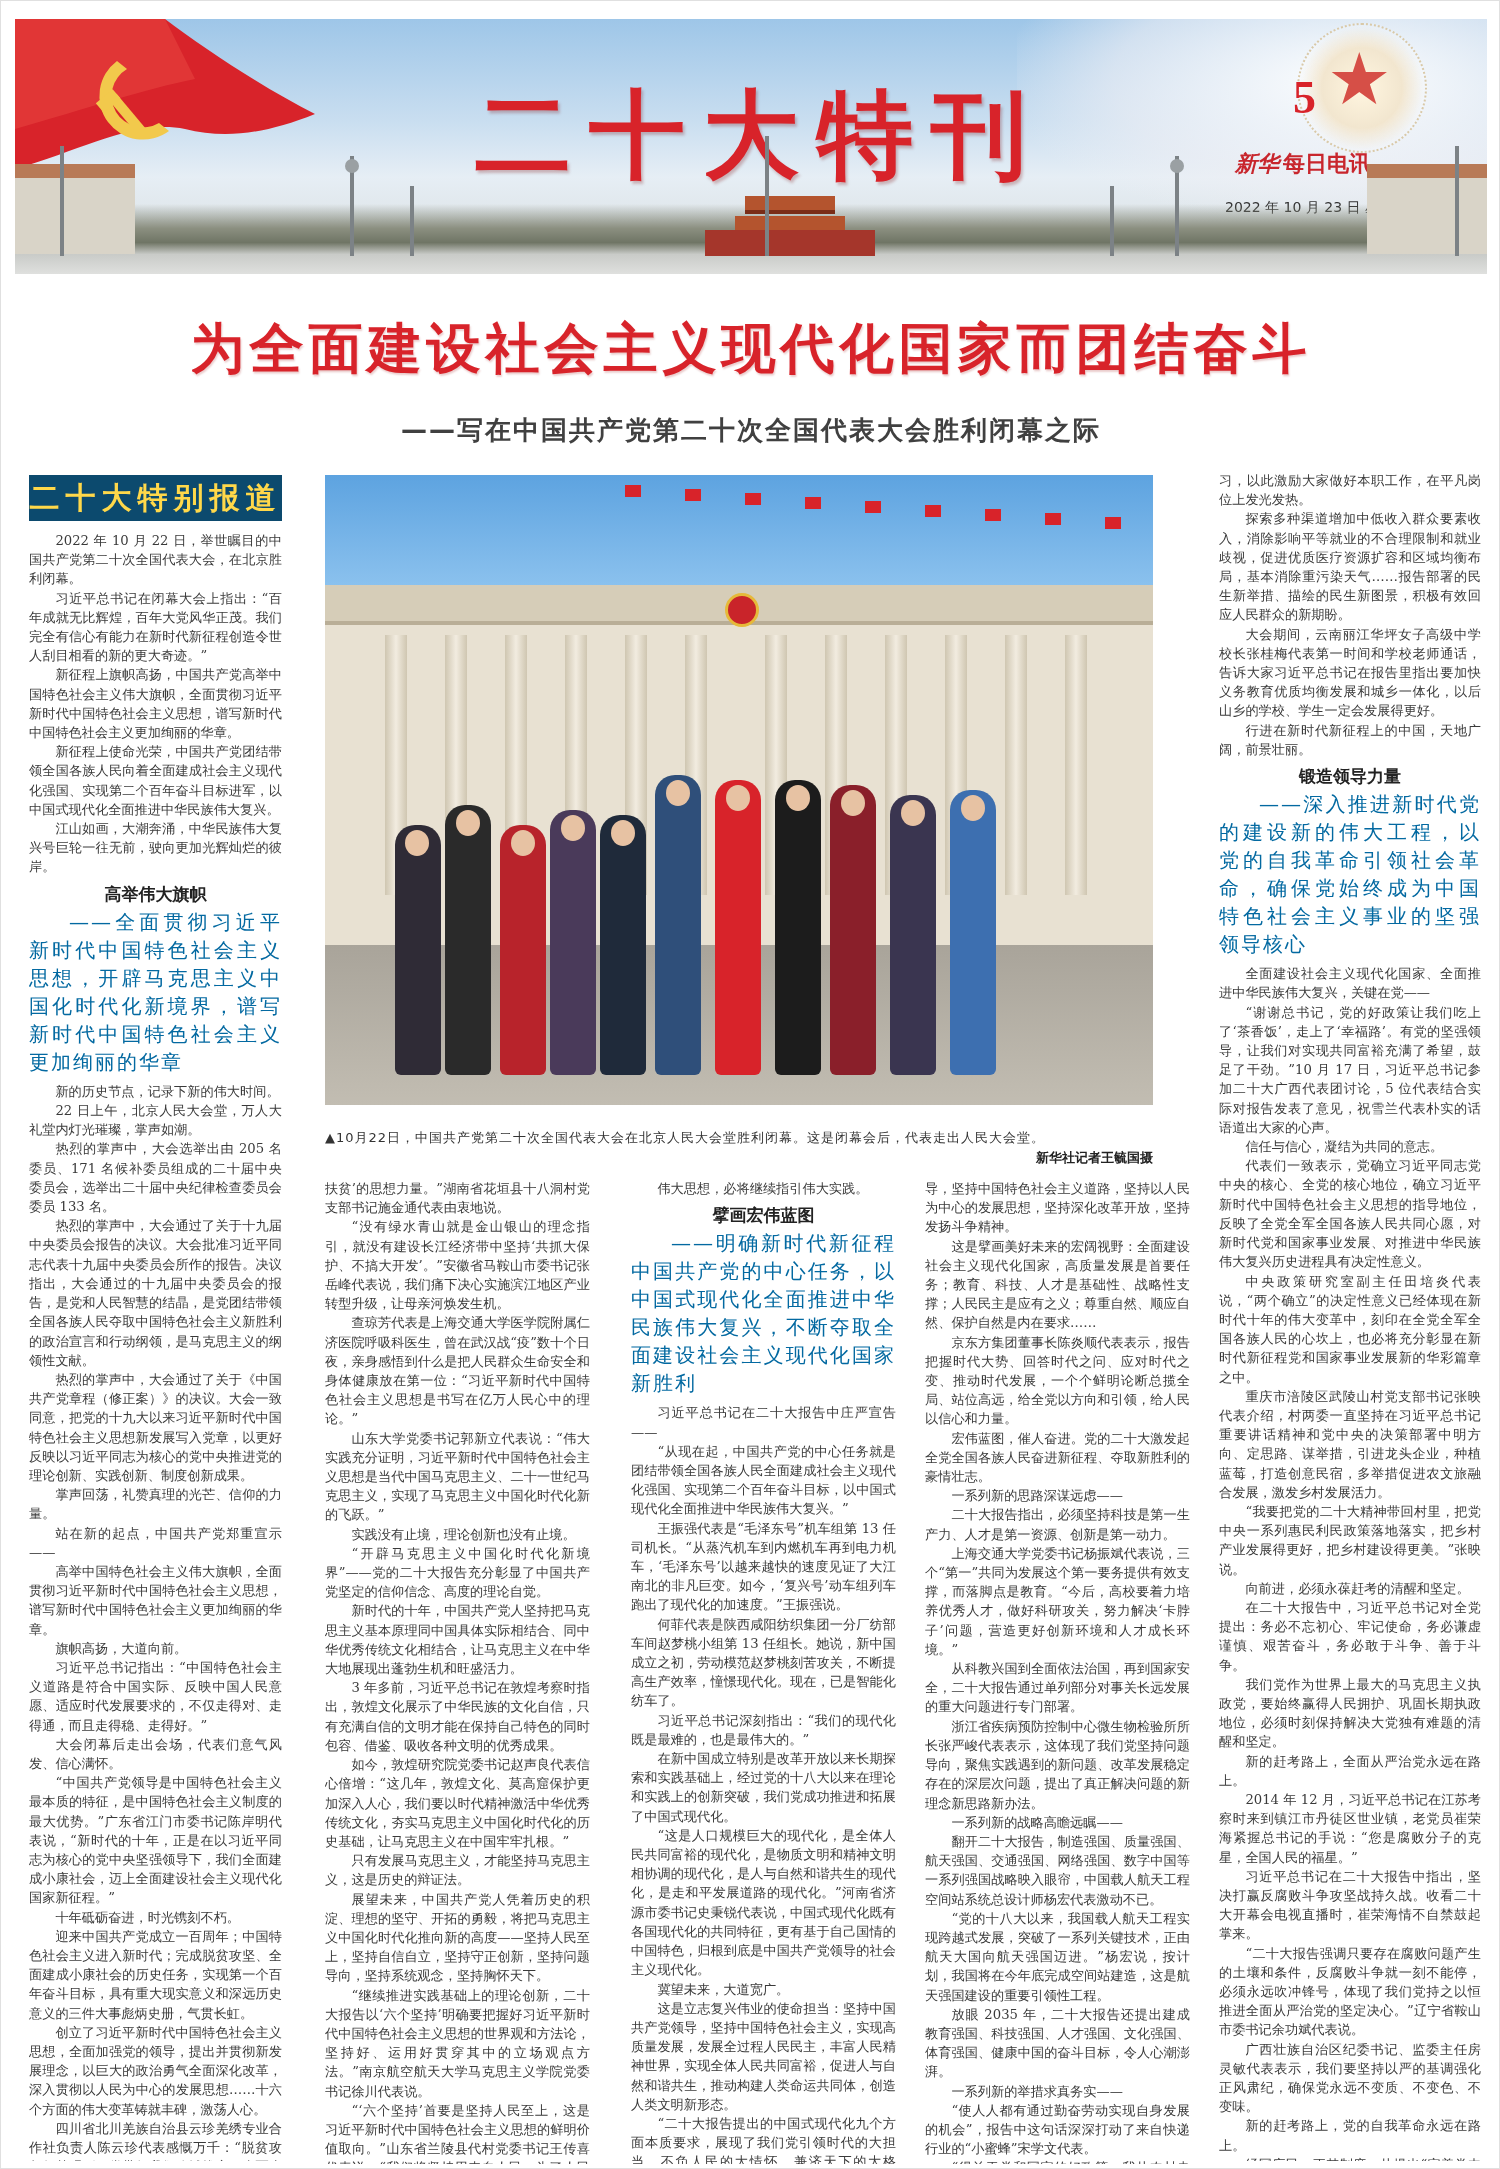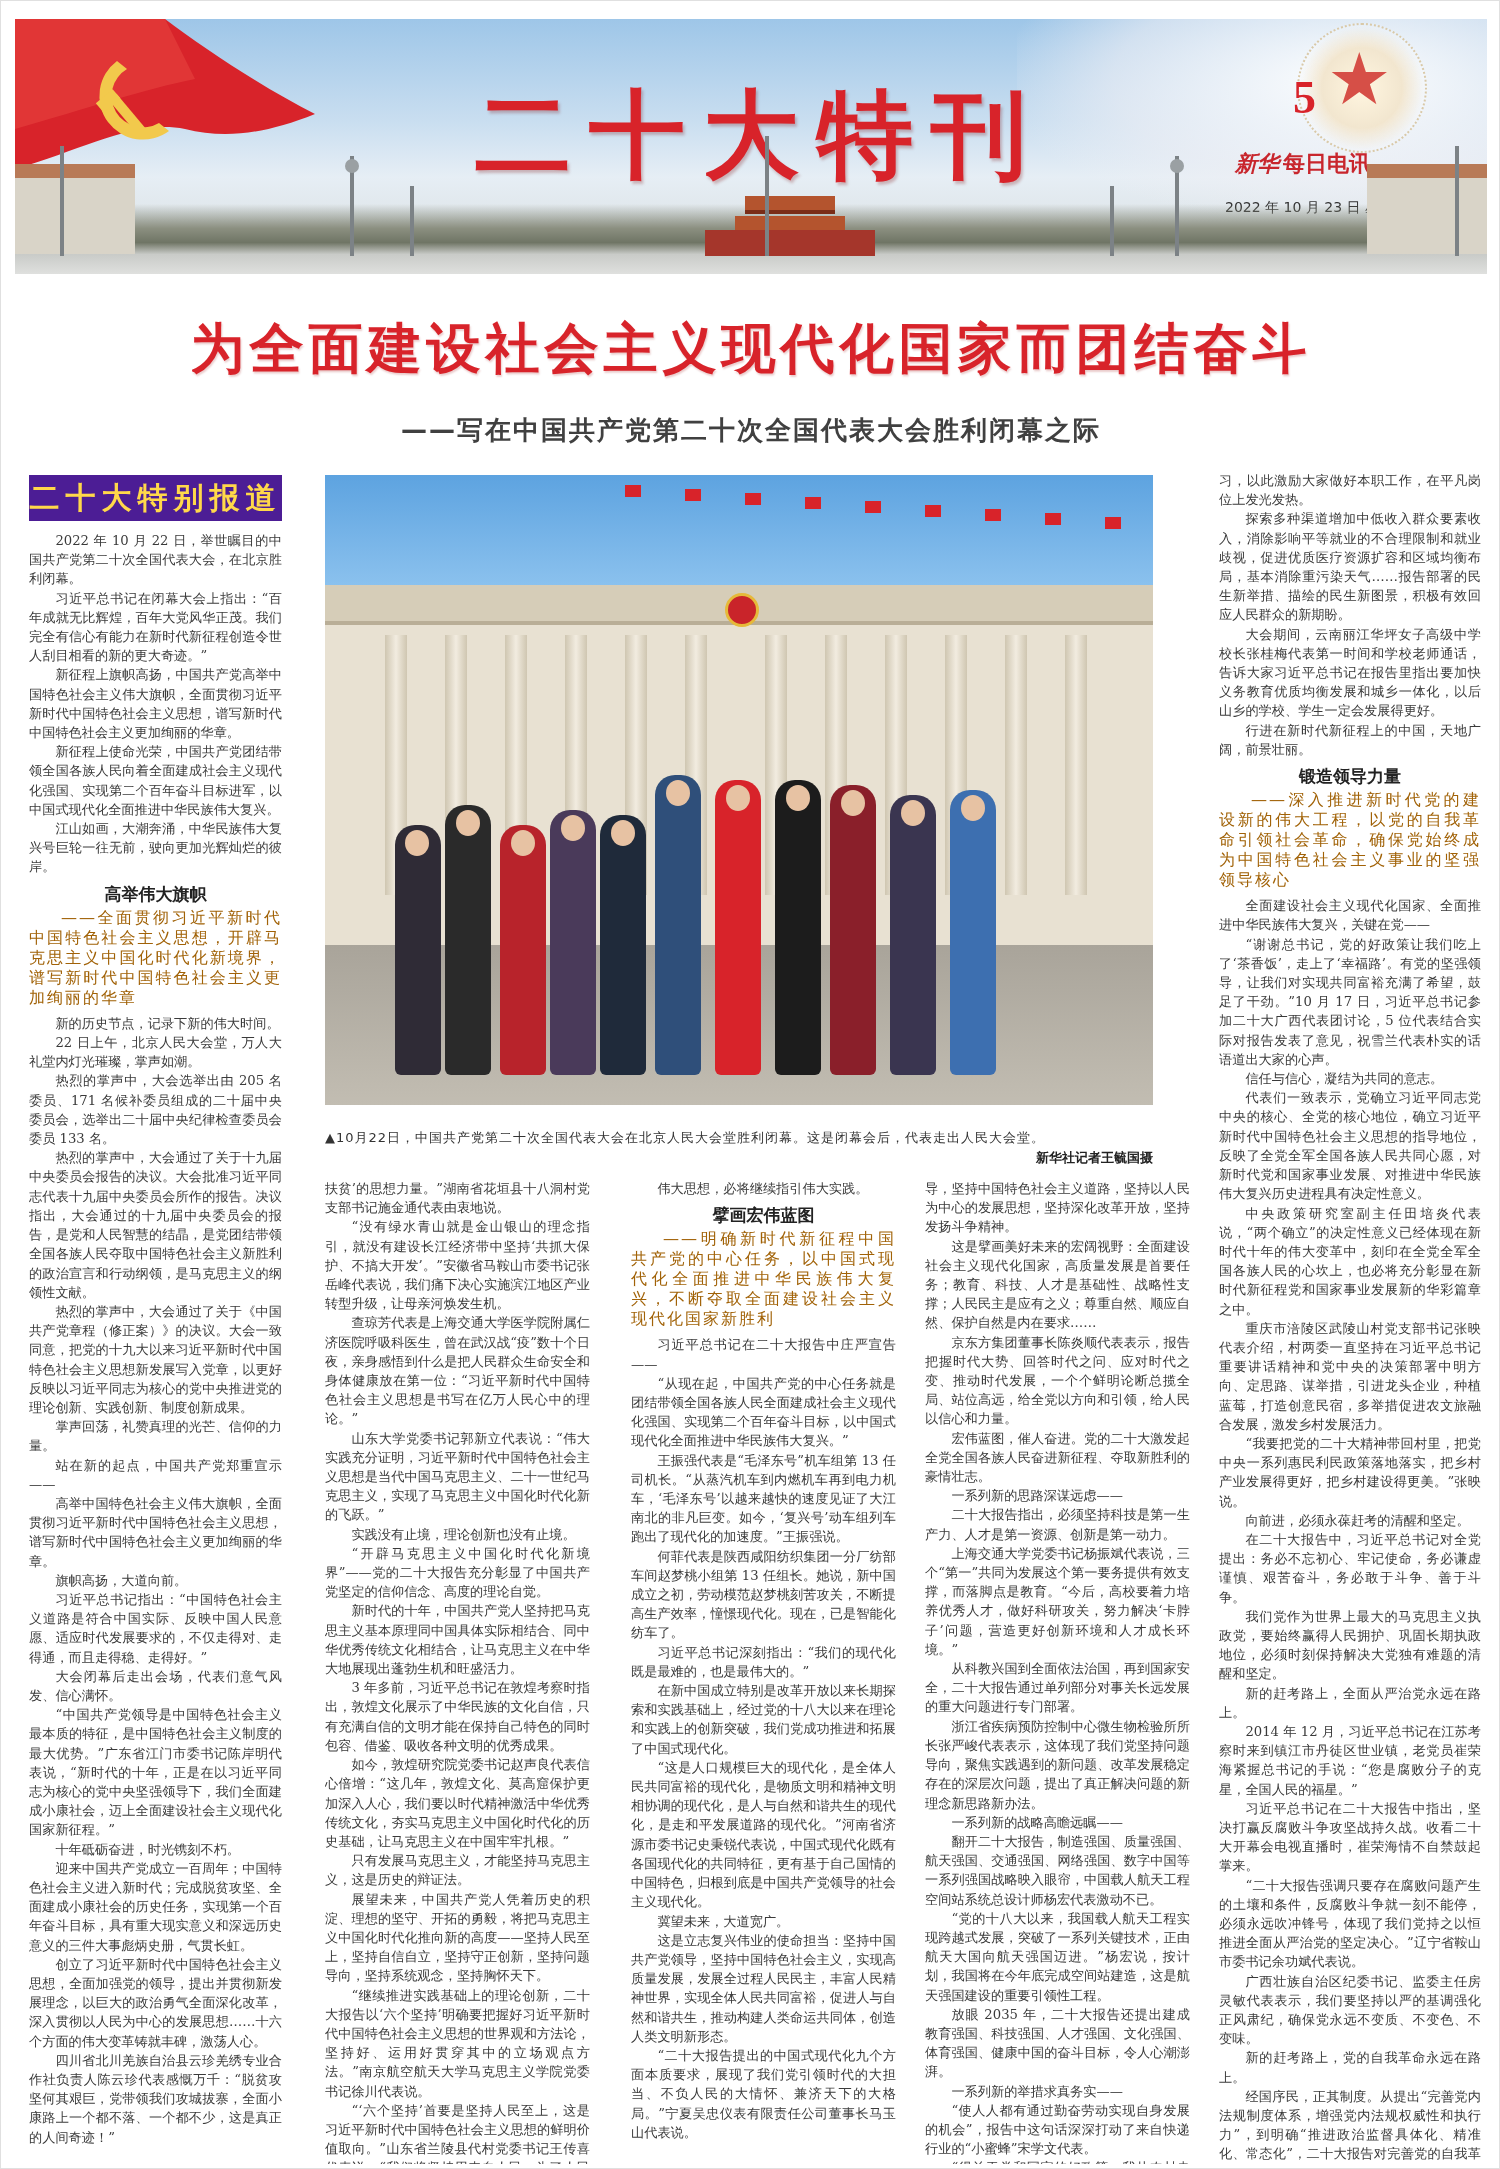--- a/index.html
+++ b/index.html
@@ -32,21 +32,21 @@
   .lamp { position: absolute; width: 14px; height: 14px; border-radius: 50%; background: #9aa0a3; }
   .building { position: absolute; bottom: 20px; width: 120px; height: 90px; background: #d9d4c8; border-top: 14px solid #b87a57; }
 
   
   .headline { position: absolute; left: 0; top: 312px; width: 1500px; text-align: center; font-size: 54px; font-weight: bold; color: #d8232a;
     font-family: "DejaVu Sans", sans-serif; letter-spacing: 5px; text-shadow: 1px 2px 2px rgba(150,0,0,0.2); }
   .subheadline { position: absolute; left: 0; top: 412px; width: 1500px; text-align: center; font-size: 26px; color: #404040;
     font-family: "DejaVu Sans", sans-serif; letter-spacing: 2px; }
 
   
-  .badge { position: absolute; left: 28px; top: 474px; width: 253px; height: 46px; background: #4c1d95;
+  .badge { position: absolute; left: 28px; top: 474px; width: 253px; height: 46px; background: #0c4a6e;
     color: #ffd84a; font-size: 30px; font-weight: bold; text-align: center; line-height: 46px; letter-spacing: 6px; }
 
   
   .photo { position: absolute; left: 324px; top: 474px; width: 828px; height: 630px; overflow: hidden;
     background: linear-gradient(180deg, #5da3e0 0%, #8cc2ee 18%, #bcdcf4 28%, #e7e2d6 30%); }
   .photo .hall { position: absolute; left: 0; top: 110px; width: 828px; height: 360px; background: #e8e1d2; }
   .photo .hall-roof { position: absolute; left: 0; top: 110px; width: 828px; height: 40px; background: #d6cdb8; border-bottom: 4px solid #b9ae97; }
   .photo .col { position: absolute; top: 160px; width: 22px; height: 260px; background: linear-gradient(90deg,#cfc6b1,#f2ece0,#cfc6b1); }
   .photo .emblem-small { position: absolute; left: 400px; top: 118px; width: 34px; height: 34px; border-radius: 50%; background: #c9242a; border: 3px solid #e6b93a; }
   .photo .flags { position: absolute; left: 300px; top: 10px; width: 520px; height: 60px; }
@@ -56,21 +56,21 @@
   .photo .head { position: absolute; width: 24px; height: 26px; border-radius: 50%; background: #e7c2a3; }
 
   .caption { position: absolute; left: 324px; top: 1128px; width: 830px; font-size: 13px; color: #333; font-family: "DejaVu Sans", sans-serif; letter-spacing: 1px; }
   .credit { position: absolute; left: 980px; top: 1148px; width: 172px; text-align: right; font-size: 13px; color: #222; font-weight: bold; font-family: "DejaVu Sans", sans-serif; }
 
   
   .col-text { position: absolute; font-size: 13.2px; line-height: 19.2px; color: #3a3a3a; text-align: justify; overflow: hidden; }
   .col-text p { text-indent: 2em; }
   .col-text p.noindent { text-indent: 0; }
   .sec-title { font-family: "DejaVu Sans", sans-serif; font-weight: bold; font-size: 17px; text-align: center; color: #222; margin: 8px 0 4px; text-indent: 0 !important; }
-  .sec-sub { font-family: "DejaVu Serif", serif; font-size: 16px; line-height: 20px; color: #a16207; text-indent: 2em; margin-bottom: 6px; letter-spacing: 2px; }
+  .sec-sub { font-family: "DejaVu Serif", serif; font-size: 20px; line-height: 28px; color: #0369a1; text-indent: 2em; margin-bottom: 6px; letter-spacing: 2px; }
 
   .c1 { left: 28px; top: 530px; width: 253px; height: 1630px; }
   .c2 { left: 324px; top: 1178px; width: 265px; height: 985px; }
   .c3 { left: 630px; top: 1178px; width: 265px; height: 985px; }
   .c4 { left: 924px; top: 1178px; width: 265px; height: 985px; }
   .c5 { left: 1218px; top: 470px; width: 262px; height: 1690px; }
 </style>
 </head>
 <body>
 

